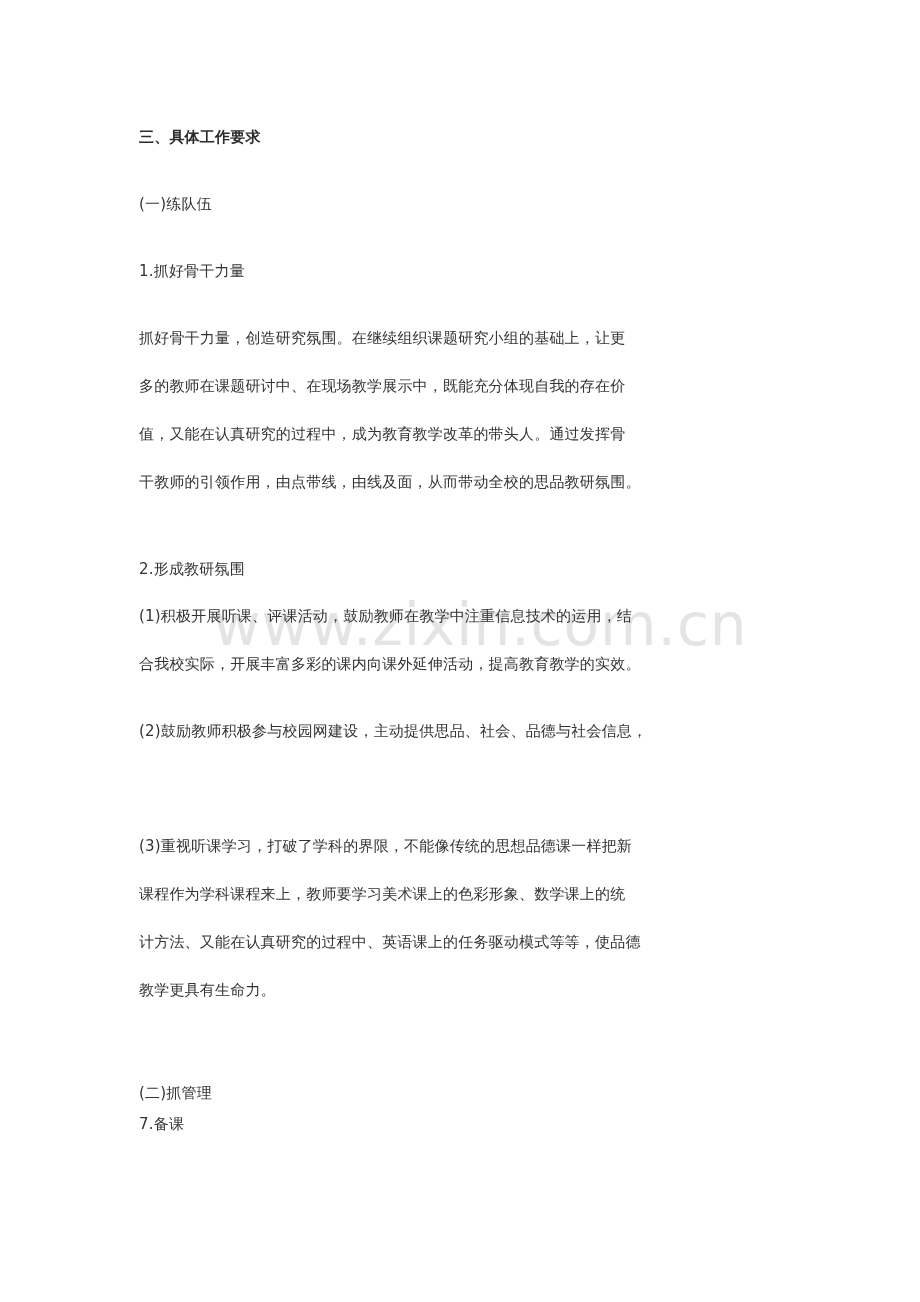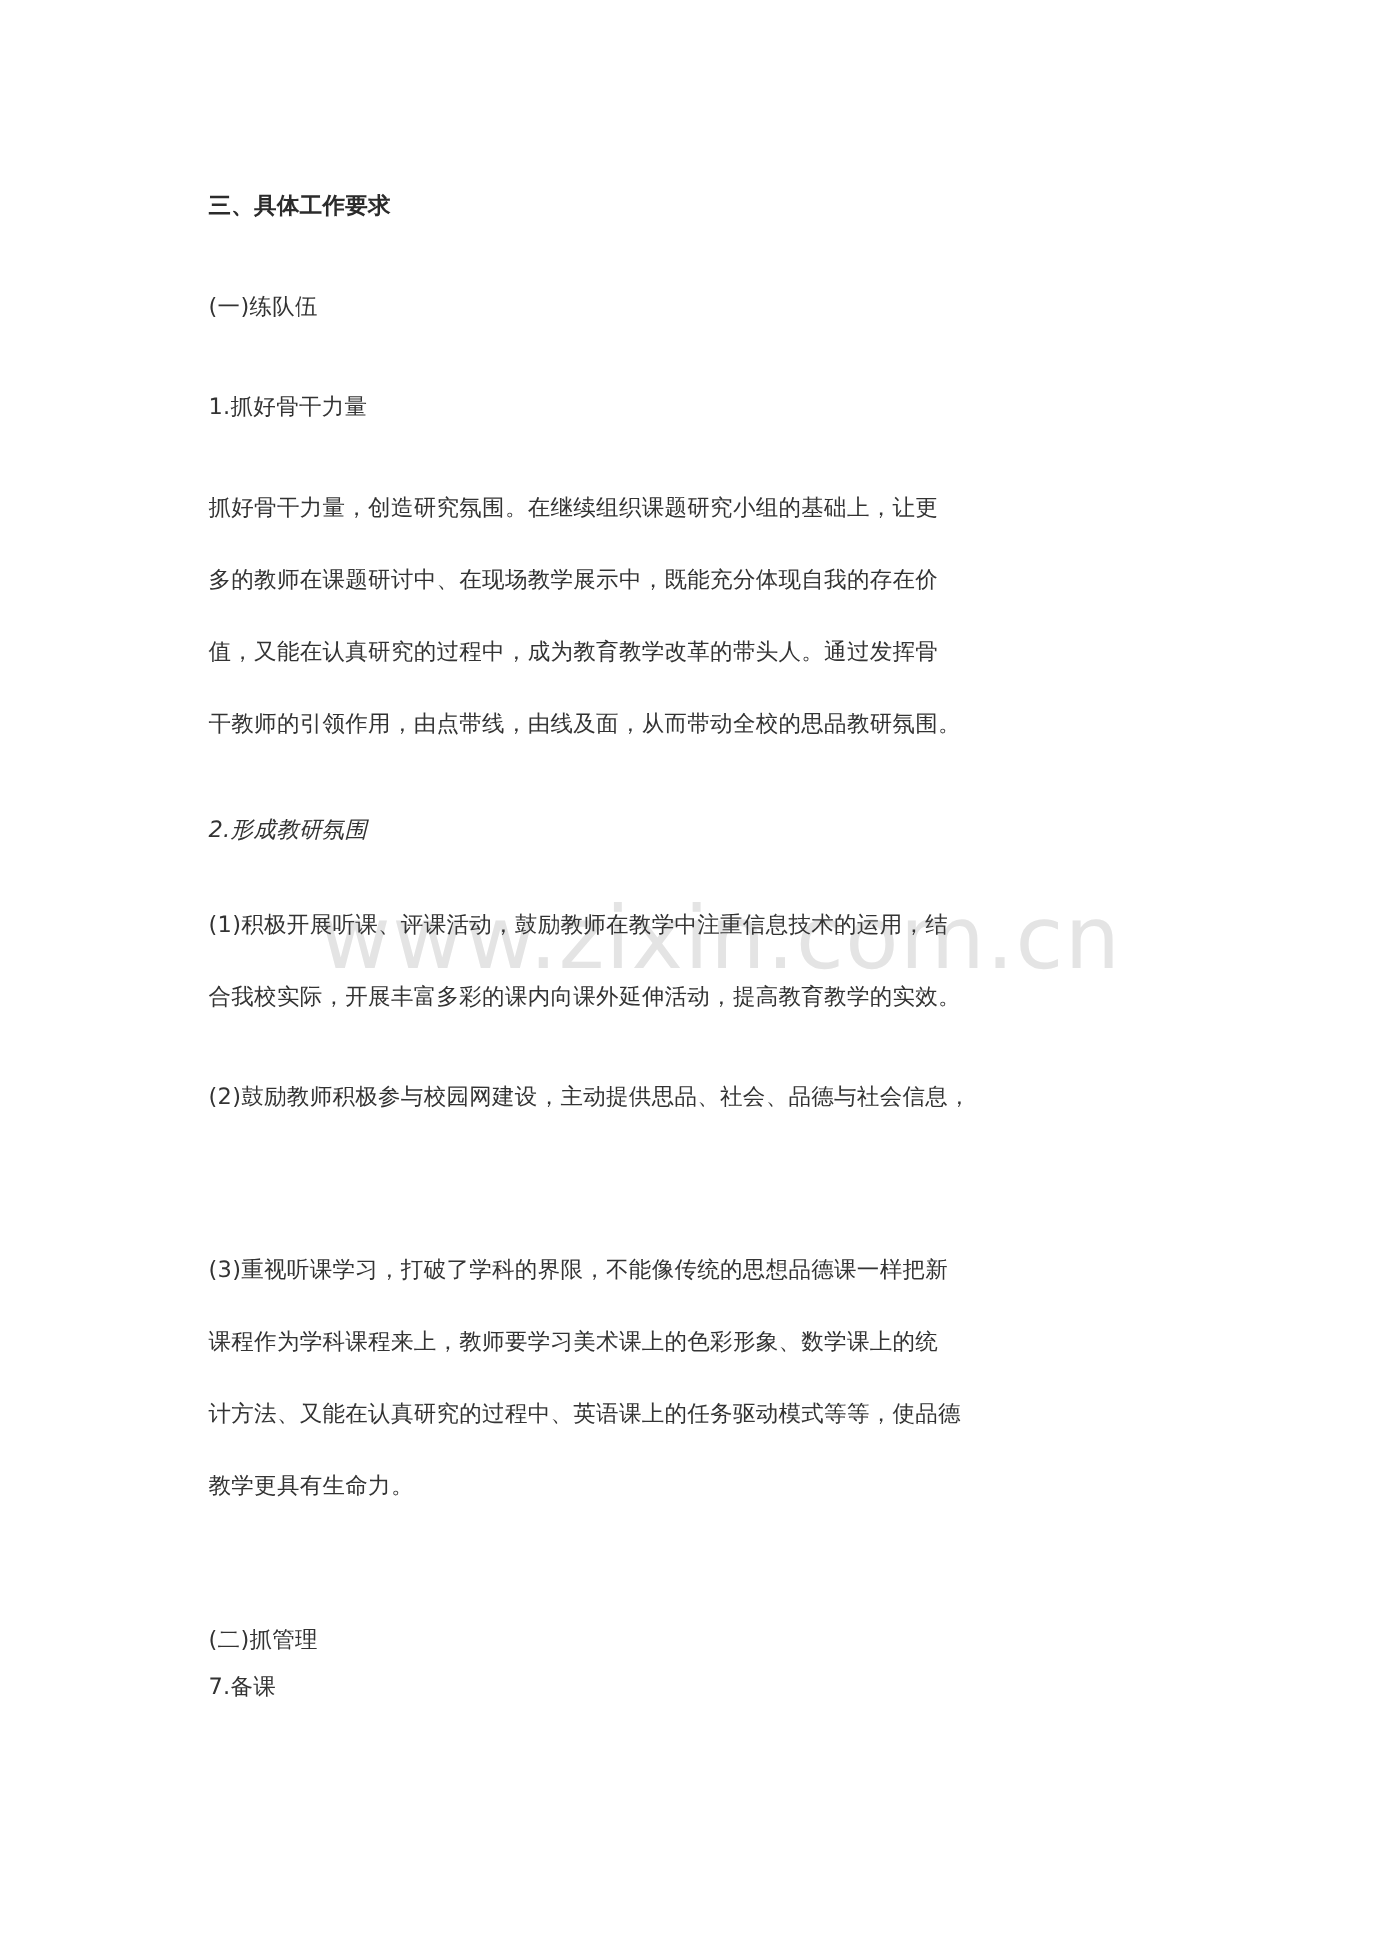--- a/index.html
+++ b/index.html
@@ -59,21 +59,21 @@
 
     <div class="line" style="top:192px;">(一)练队伍</div>
 
     <div class="line" style="top:259px;">1.抓好骨干力量</div>
 
     <div class="line" style="top:326px;">抓好骨干力量，创造研究氛围。在继续组织课题研究小组的基础上，让更</div>
     <div class="line" style="top:374px;">多的教师在课题研讨中、在现场教学展示中，既能充分体现自我的存在价</div>
     <div class="line" style="top:422px;">值，又能在认真研究的过程中，成为教育教学改革的带头人。通过发挥骨</div>
     <div class="line" style="top:470px;">干教师的引领作用，由点带线，由线及面，从而带动全校的思品教研氛围。</div>
 
-    <div class="line" style="top:541px;font-style:italic;">2.形成教研氛围</div>
+    <div class="line" style="top:557px;">2.形成教研氛围</div>
 
     <div class="line" style="top:604px;">(1)积极开展听课、评课活动，鼓励教师在教学中注重信息技术的运用，结</div>
     <div class="line" style="top:652px;">合我校实际，开展丰富多彩的课内向课外延伸活动，提高教育教学的实效。</div>
 
     <div class="line" style="top:719px;">(2)鼓励教师积极参与校园网建设，主动提供思品、社会、品德与社会信息，</div>
 
     <div class="line" style="top:834px;">(3)重视听课学习，打破了学科的界限，不能像传统的思想品德课一样把新</div>
     <div class="line" style="top:882px;">课程作为学科课程来上，教师要学习美术课上的色彩形象、数学课上的统</div>
     <div class="line" style="top:930px;">计方法、又能在认真研究的过程中、英语课上的任务驱动模式等等，使品德</div>
     <div class="line" style="top:978px;">教学更具有生命力。</div>

